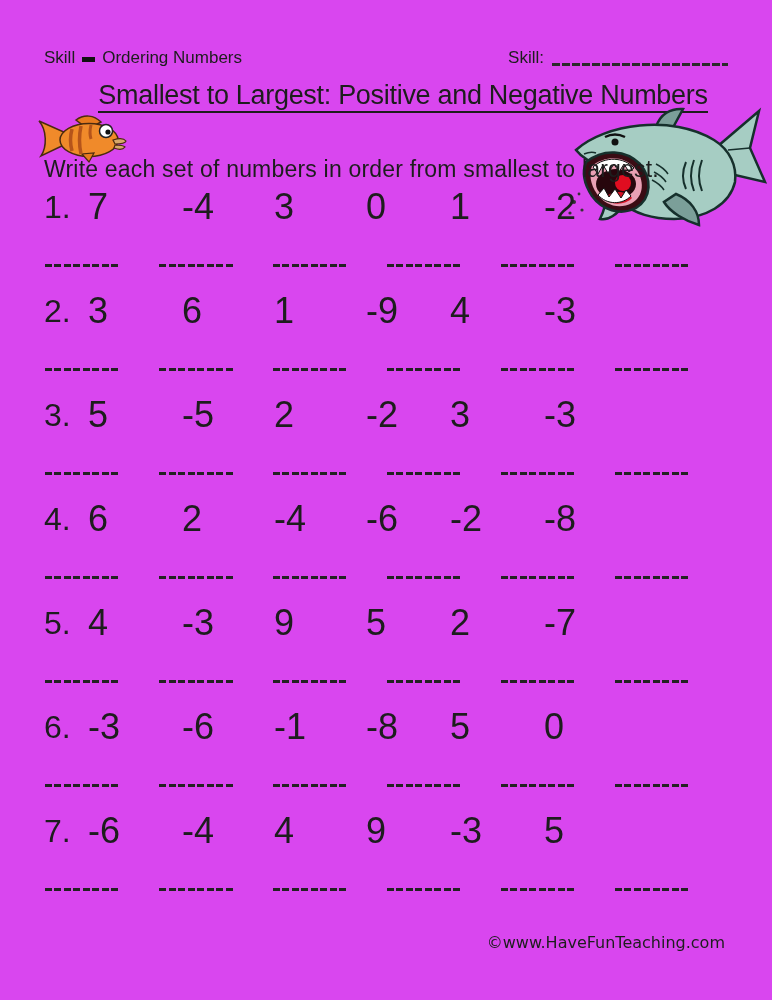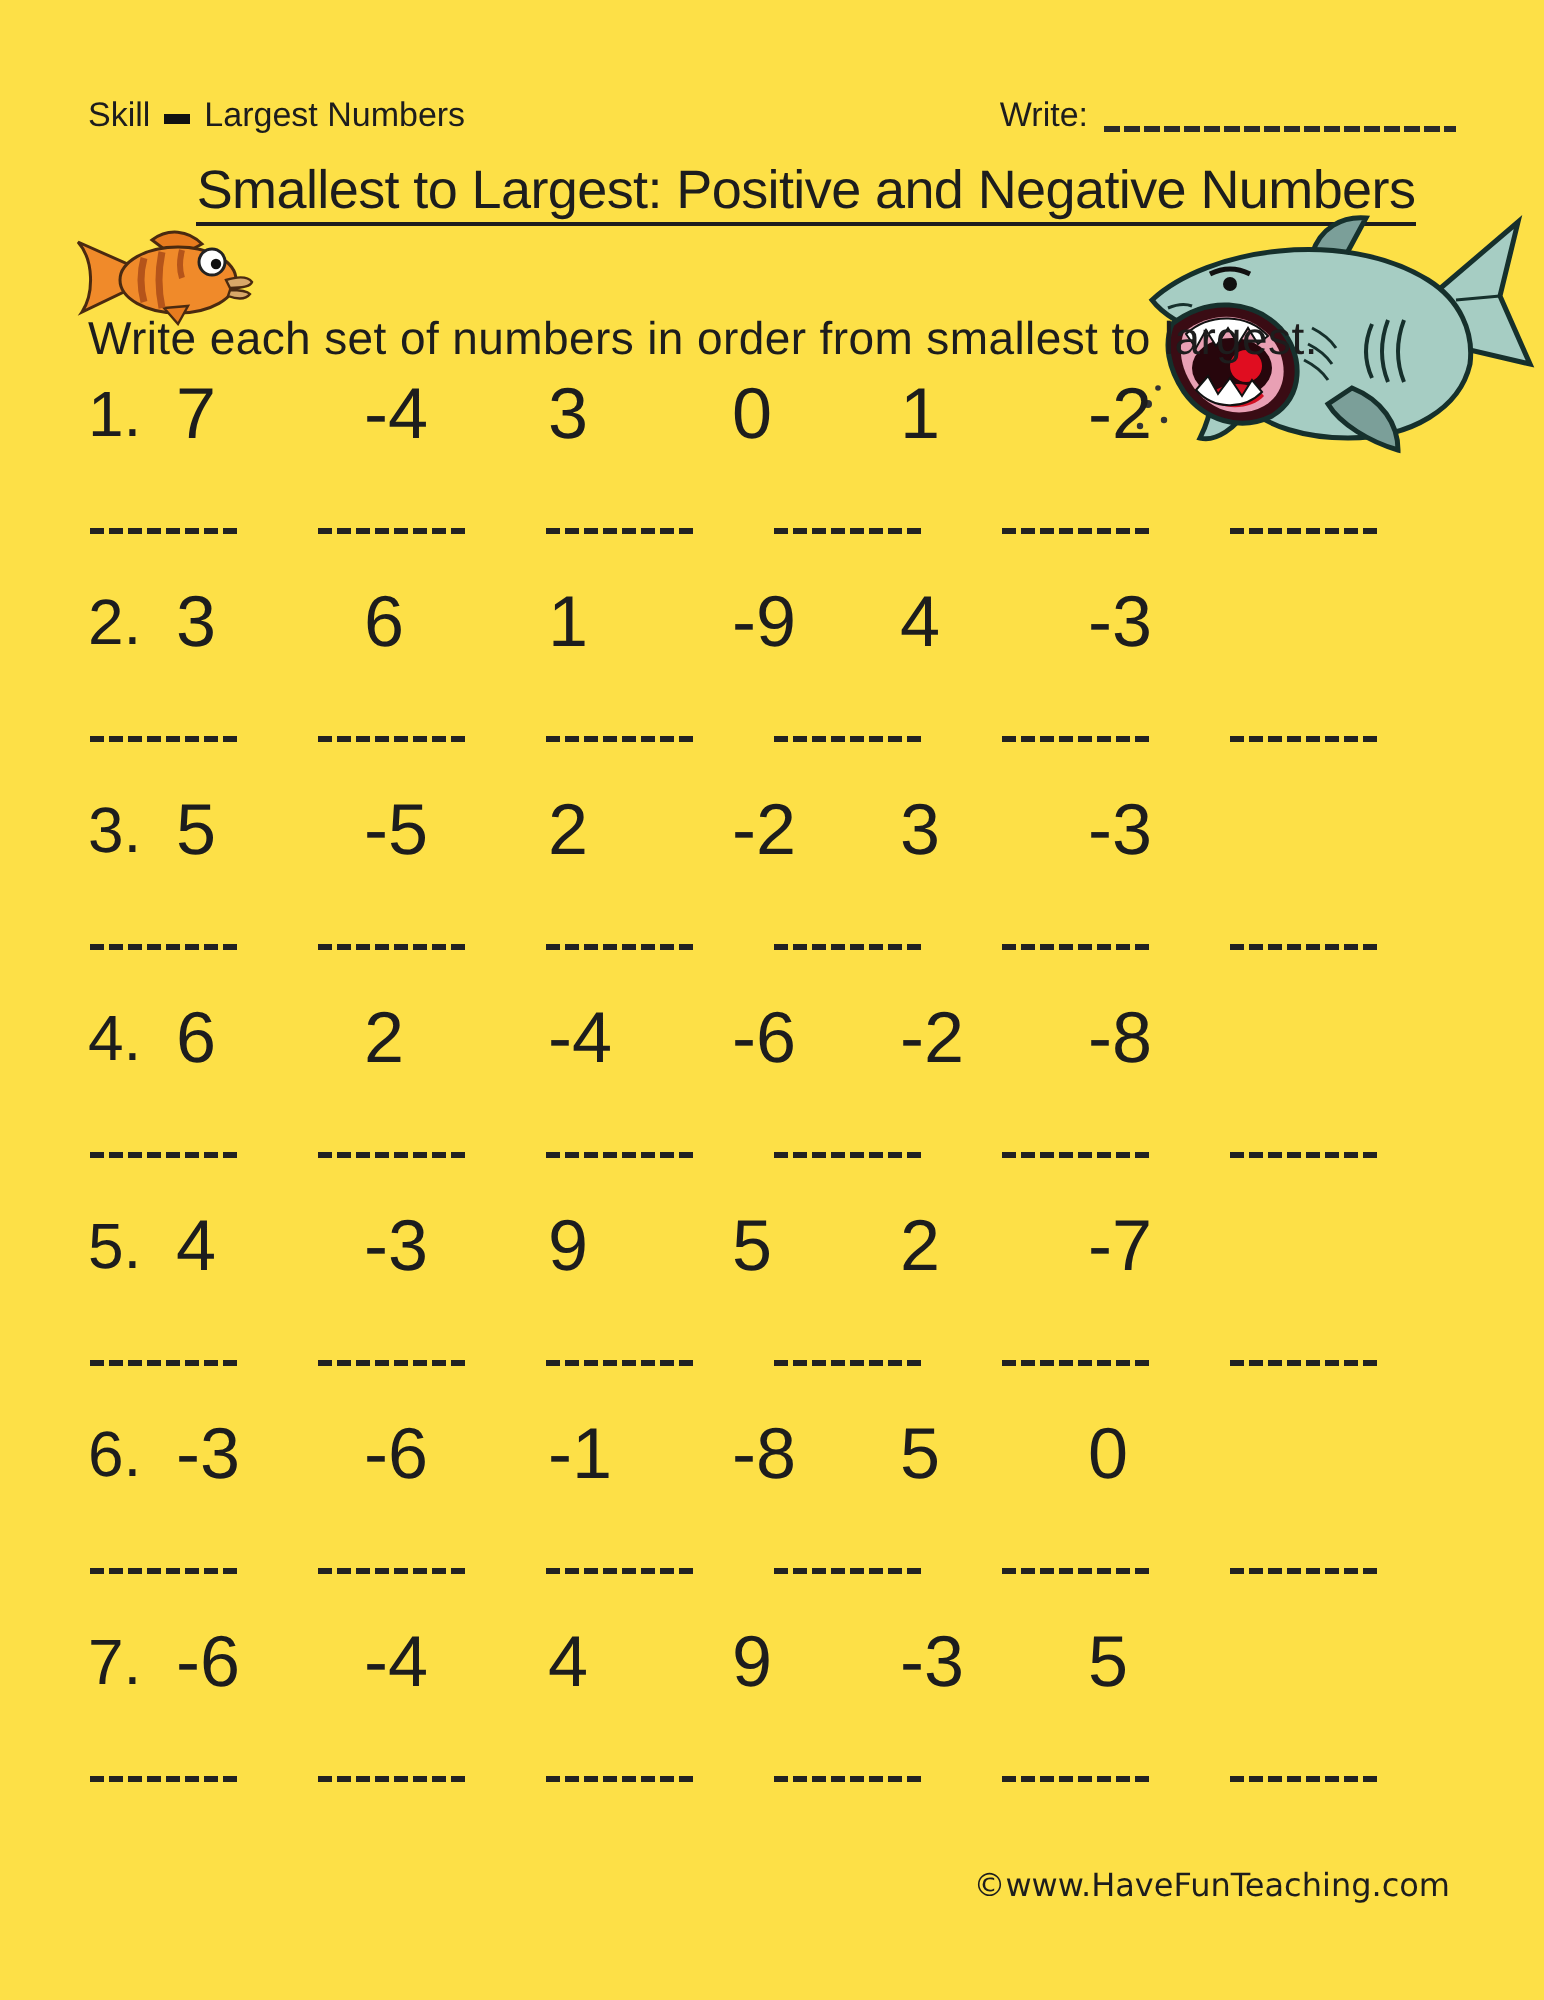--- a/index.html
+++ b/index.html
@@ -1,17 +1,17 @@
 <!DOCTYPE html>
 <html><head>
 <meta charset="utf-8">
 <style>
   html,body{margin:0;padding:0;background:#fff;}
   .page{
-    position:relative;width:772px;height:1000px;background:#fde047;
+    position:relative;width:772px;height:1000px;background:#d946ef;
     font-family:"Liberation Sans","DejaVu Sans",sans-serif;color:#1d1d1d;overflow:hidden;
   }
   
   .header{position:absolute;top:48px;left:44px;right:44px;display:flex;justify-content:space-between;align-items:flex-end;font-size:17px;line-height:20px;}
   .skill{display:flex;align-items:center;gap:7px;}
   .skill-dash{width:13px;height:5px;background:#111;display:inline-block;margin-top:2px;}
   .name{display:flex;align-items:flex-end;gap:8px;}
   .name-line{width:176px;height:3px;margin-bottom:2px;
     background:repeating-linear-gradient(90deg,#2a2a2a 0 8px,transparent 8px 10px);}
   
@@ -36,24 +36,24 @@
 </style>
 </head>
 <body>
 
 <div class="page">
 
   <div class="header">
     <div class="skill">
       <span>Skill</span>
       <span class="skill-dash"></span>
-      <span>Largest Numbers</span>
+      <span>Ordering Numbers</span>
     </div>
     <div class="name">
-      <span>Write:</span>
+      <span>Skill:</span>
       <span class="name-line"></span>
     </div>
   </div>
 
   <div class="title">
     <span class="underlined">Smallest to Largest: Positive and Negative Numbers</span>
   </div>
 
   <div class="fish">
     <svg width="92" height="50" viewBox="0 0 92 50">

